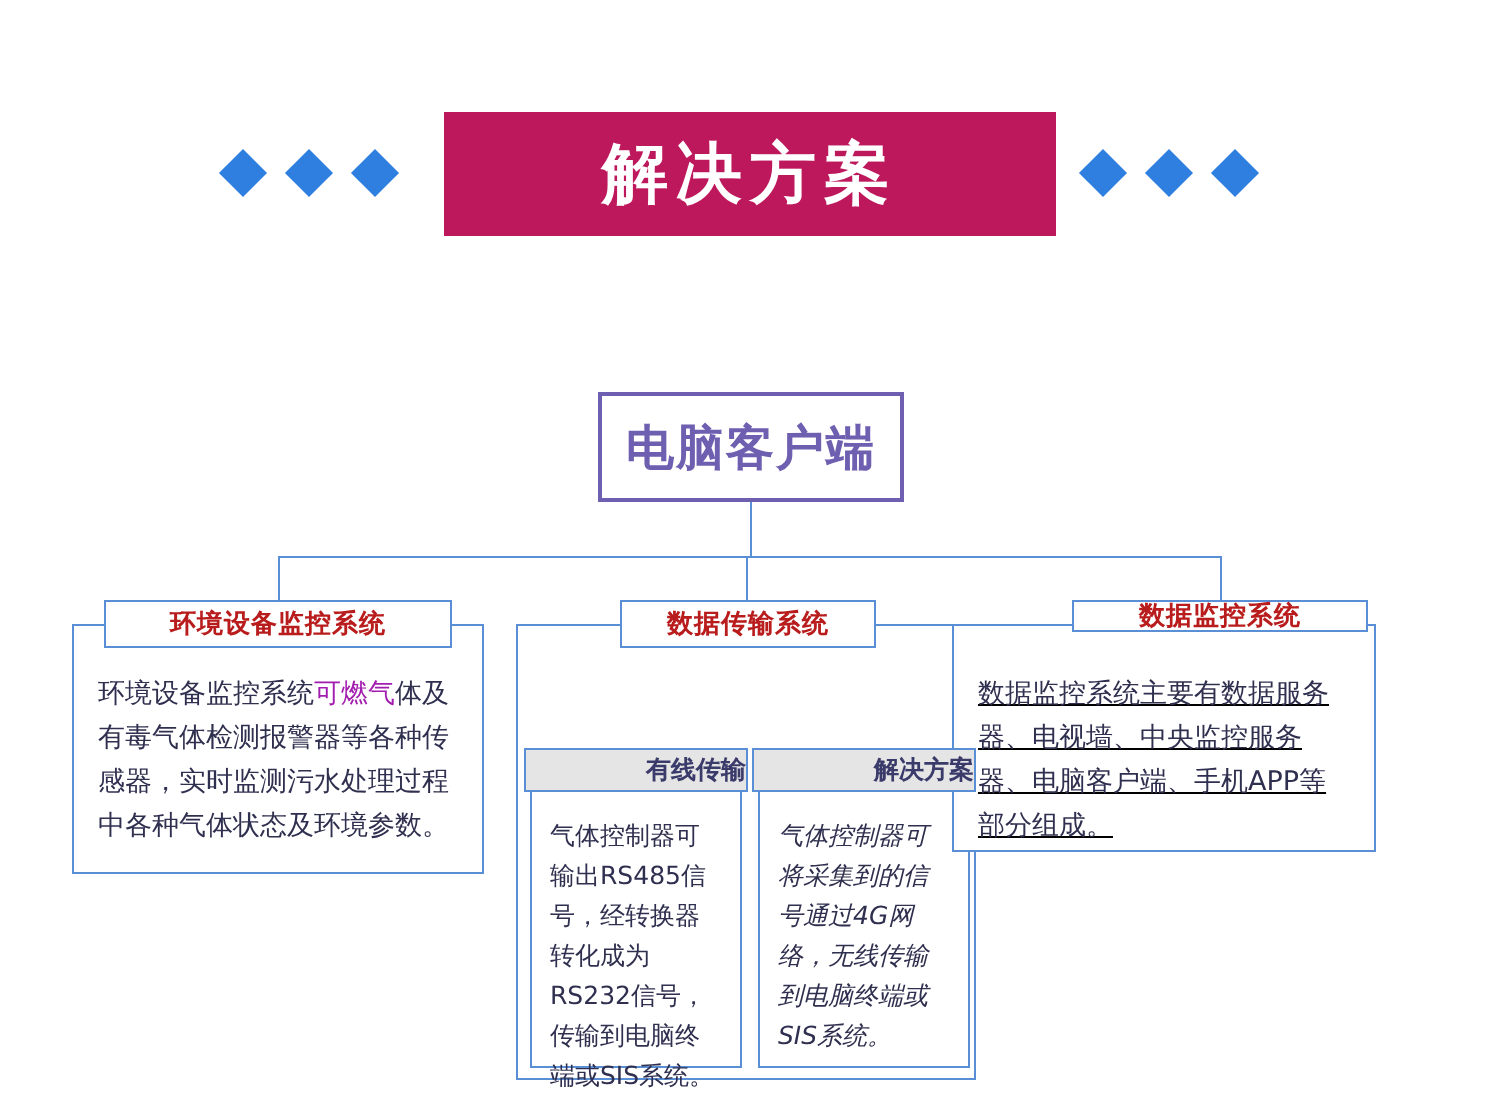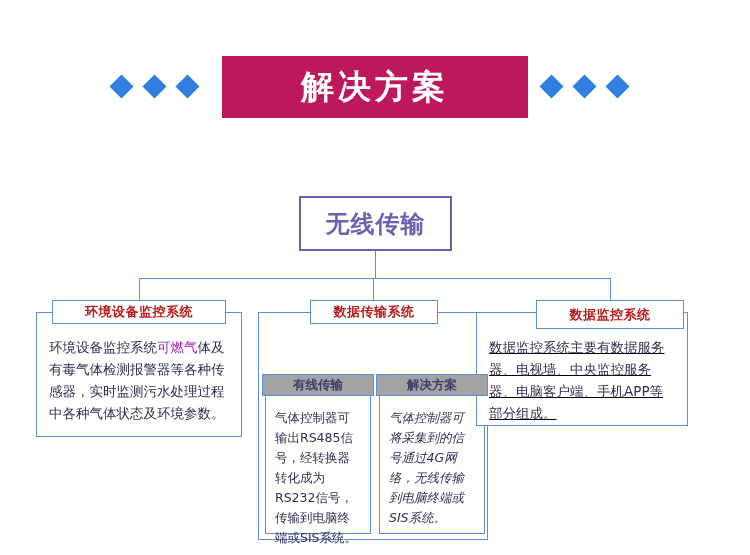--- a/index.html
+++ b/index.html
@@ -76,31 +76,31 @@
   }
 
   
   .b-left{left:36px;top:312px;width:206px;height:125px;}
   .t-left{left:52px;top:300px;width:174px;height:24px;}
   
   .b-mid{left:258px;top:312px;width:230px;height:228px;}
   .t-mid{left:310px;top:300px;width:128px;height:24px;}
   
   .b-right{left:476px;top:312px;width:212px;height:114px;text-decoration:underline;}
-  .t-right{left:536px;top:300px;width:148px;height:29px;}
+  .t-right{left:536px;top:300px;width:148px;height:16px;}
 
   
   .b-wired{left:265px;top:389px;width:106px;height:145px;}
   .t-wired{left:262px;top:374px;width:112px;height:22px;}
   .b-wireless{left:379px;top:389px;width:106px;height:145px;font-style:italic;}
   .t-wireless{left:376px;top:374px;width:112px;height:22px;}
   .inner-title{
     position:absolute;box-sizing:border-box;
-    border:1px solid #5a8fd6;background:#a3a3a3;
-    display:flex;align-items:center;justify-content:center;
+    border:1px solid #5a8fd6;background:#e5e5e5;
+    display:flex;align-items:center;justify-content:flex-end;
     color:#3b3b6b;font-weight:bold;font-size:12.5px;
     font-family:"DejaVu Sans","Liberation Sans",sans-serif;
     z-index:5;
   }
   .inner-body{
     box-sizing:border-box;padding:8px 9px;
     color:#2f2f4f;font-size:12.5px;line-height:1.6;
     font-family:"DejaVu Sans","Liberation Sans",sans-serif;
   }
   .hl{color:#a21caf;}
@@ -123,21 +123,21 @@
     <div class="hdr-banner">
       <span>解决方案</span>
     </div>
 
     <div class="diamond dr1"></div>
     <div class="diamond dr2"></div>
     <div class="diamond dr3"></div>
   </div>
 
   <div class="node root">
-    <span>无线传输</span>
+    <span>电脑客户端</span>
   </div>
 
   <div class="ln v" style="left:375px;top:251px;height:27px;"></div>
   <div class="ln h" style="left:139px;top:278px;width:472px;"></div>
   <div class="ln v" style="left:139px;top:278px;height:22px;"></div>
   <div class="ln v" style="left:373px;top:278px;height:22px;"></div>
   <div class="ln v" style="left:610px;top:278px;height:22px;"></div>
 
   <div class="ln v" style="left:373px;top:352px;height:12px;"></div>
   <div class="ln h" style="left:318px;top:364px;width:114px;"></div>

